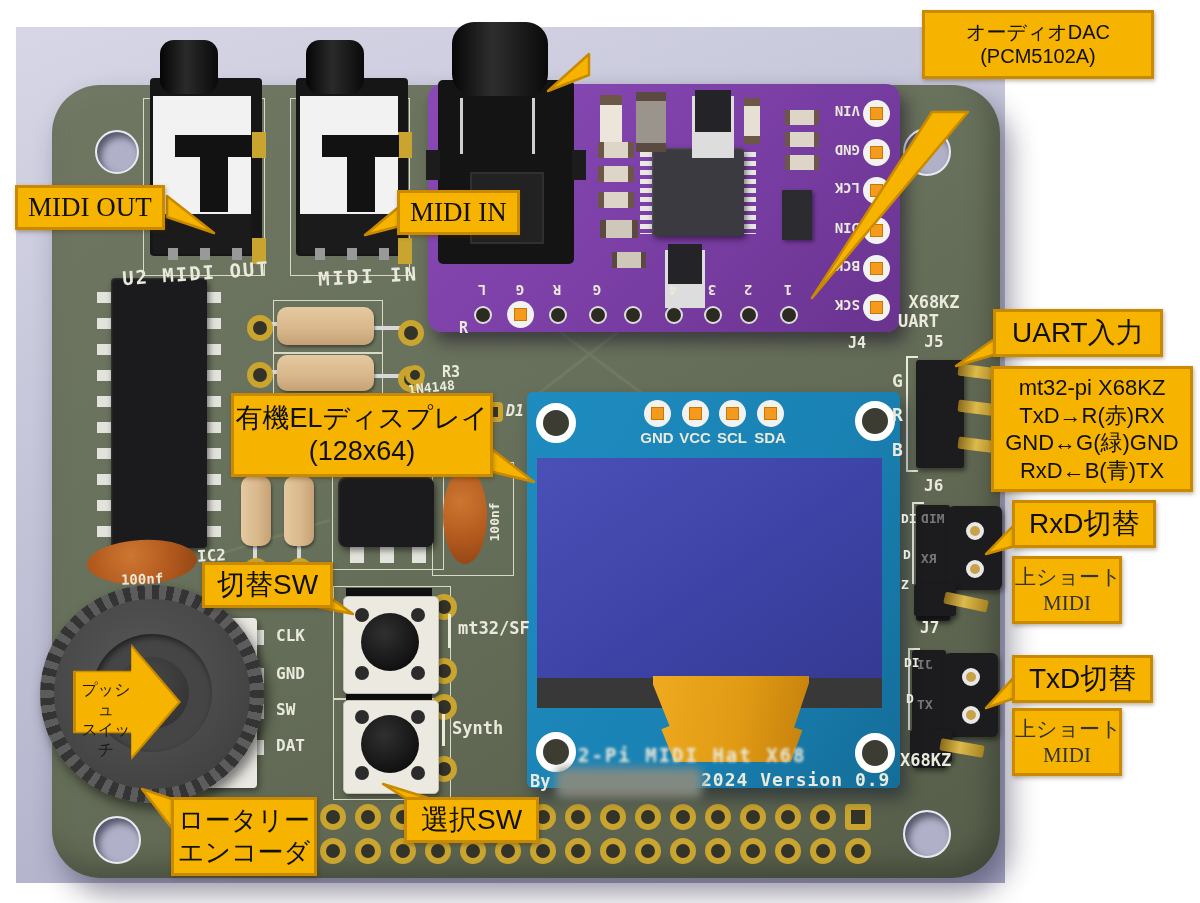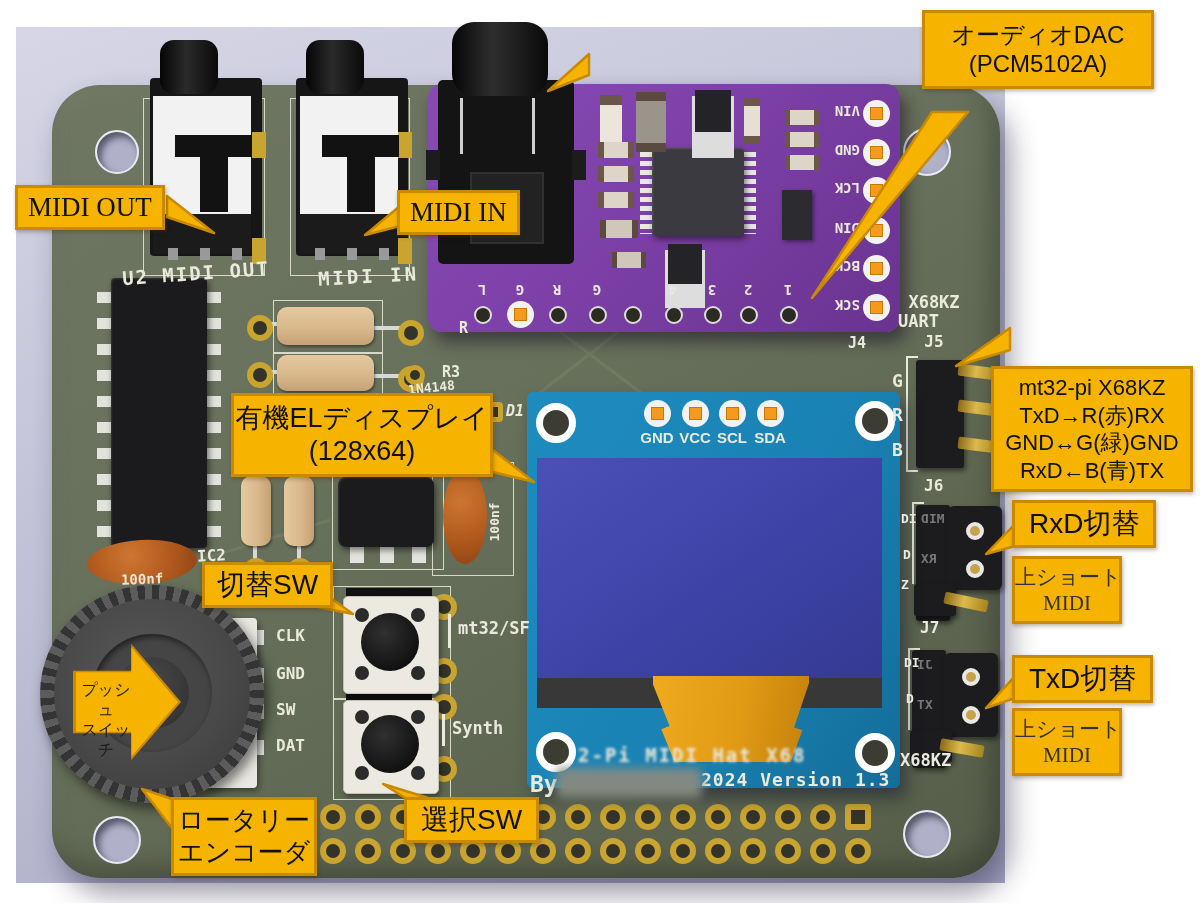--- a/index.html
+++ b/index.html
@@ -329,23 +329,23 @@
   <div class="oledhole" style="left:536px;top:732px;"></div>
   <div class="oledhole" style="left:855px;top:733px;"></div>
   <div class="abs" style="left:537px;top:458px;width:345px;height:222px;z-index:16;
        background:linear-gradient(145deg,#4a50b5 0%,#3e44a8 50%,#343a92 100%);"></div>
   <div class="abs" style="left:537px;top:678px;width:345px;height:30px;background:#383838;z-index:16;"></div>
   <div class="abs" style="left:648px;top:676px;width:166px;height:86px;z-index:17;
        background:linear-gradient(100deg,#f0ab20 0%,#e09a14 55%,#c27e0c 100%);
        clip-path:polygon(3% 0%,97% 0%,97% 8%,88% 60%,93% 63%,86% 100%,16% 100%,8% 62%,13% 58%,3% 10%);"></div>
   <span class="silk blurtxt" style="left:578px;top:746px;font-size:19px;letter-spacing:2px;z-index:18;">2-Pi MIDI Hat X68</span>
 
-  <span class="silk" style="left:530px;top:773px;font-size:23px;z-index:18;">By</span>
+  <span class="silk" style="left:530px;top:773px;font-size:17px;z-index:18;">By</span>
   <div class="censor"></div>
-  <span class="silk" style="left:701px;top:771px;font-size:18px;letter-spacing:1px;z-index:18;">2024 Version 1.3</span>
+  <span class="silk" style="left:701px;top:771px;font-size:18px;letter-spacing:1px;z-index:18;">2024 Version 0.9</span>
 
   <div class="abs" style="left:205px;top:618px;width:52px;height:170px;background:#e9e8e2;border-radius:4px;z-index:12;box-shadow:2px 3px 6px rgba(0,0,0,.4);"></div>
   <div class="knob"></div>
   <div class="knobin"></div>
   <div class="knobring"></div>
   <div class="knobctr"></div>
   <div id="encpins">
       <div class="pin" style="left: 246px; top: 630px; width: 18px; height: 15px;"></div>
       <div class="silk" style="left: 276px; top: 628px; font-size: 16px; position: absolute;">CLK</div>
       <div class="pin" style="left: 246px; top: 668px; width: 18px; height: 15px;"></div>
@@ -436,26 +436,27 @@
       <polygon points="1010,328 1010,350 956,366"></polygon>
       <polygon points="1015,524 1015,546 986,554"></polygon>
       <polygon points="1015,676 1015,698 986,708"></polygon>
       <polygon points="489,447 489,471 534,482"></polygon>
       <polygon points="318,589 318,607 353,614"></polygon>
       <polygon points="178,801 178,836 142,789"></polygon>
       <polygon points="410,801 438,801 383,784"></polygon>
     </g>
   </svg>
 
-  <div class="callout" style="left:922px;top:10px;width:226px;font-size:24px;padding:7px 0;">
+  <div class="callout" style="left:922px;top:10px;width:226px;font-size:20px;padding:7px 0;">
     <div>オーディオDAC</div>
     <div>(PCM5102A)</div>
   </div>
   <div class="callout serif" style="left:15px;top:185px;font-size:27px;padding:3px 10px;">MIDI OUT</div>
   <div class="callout serif" style="left:397px;top:190px;font-size:27px;padding:3px 10px;">MIDI IN</div>
+  <div class="callout" style="left:993px;top:309px;font-size:28px;padding:4px 16px;">UART入力</div>
   <div class="callout" style="left:991px;top:366px;width:196px;font-size:22px;line-height:27.5px;padding:5px 0;">
     <div>mt32-pi  X68KZ</div>
     <div>TxD→R(赤)RX</div>
     <div>GND↔G(緑)GND</div>
     <div>RxD←B(青)TX</div>
   </div>
   <div class="callout" style="left:1012px;top:500px;font-size:28px;padding:4px 14px;">RxD切替</div>
   <div class="callout" style="left:1012px;top:556px;width:104px;font-size:21px;line-height:27px;padding:4px 0;color:#333;">
     <div>上ショート</div>
     <div class="serif">MIDI</div>

